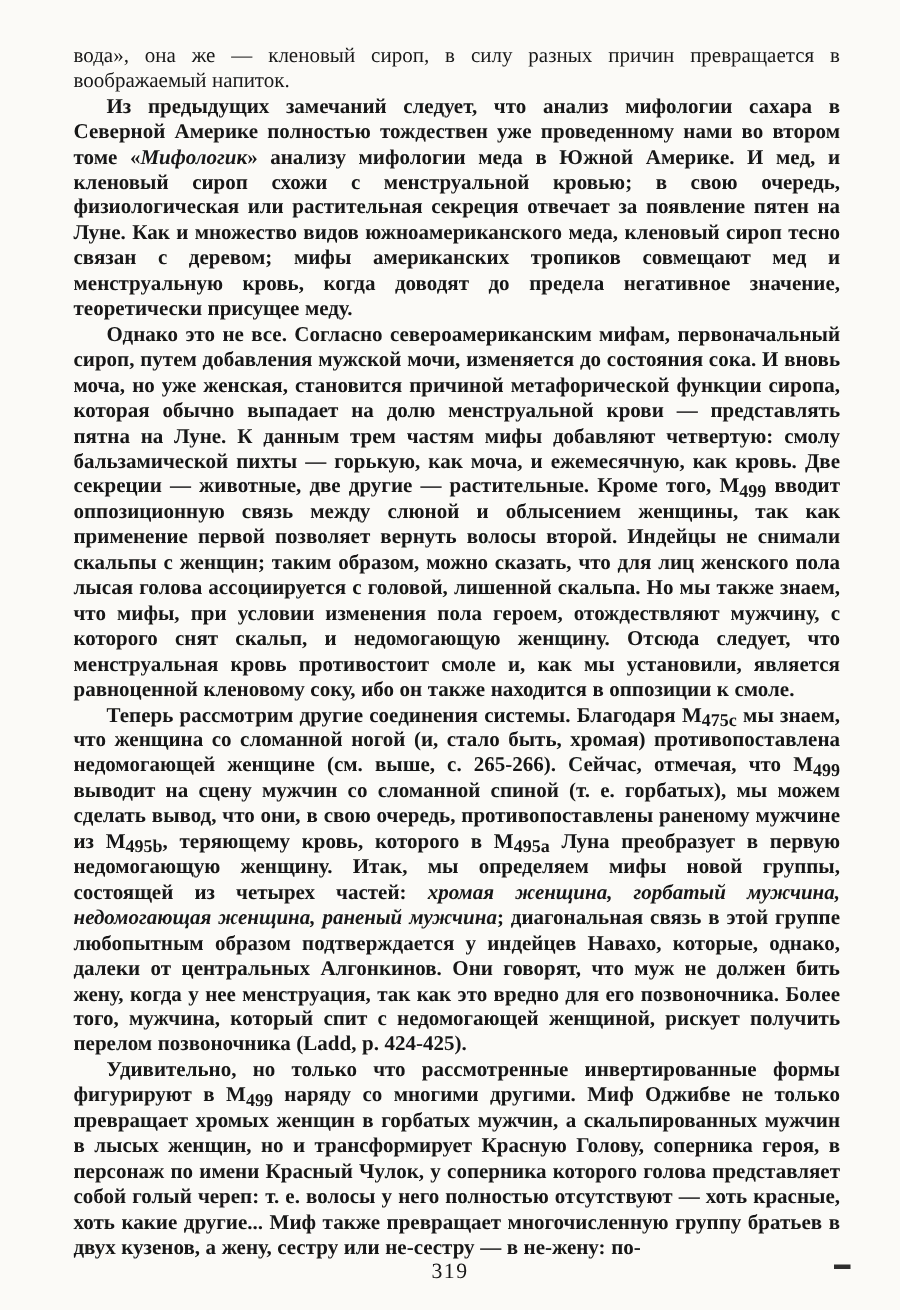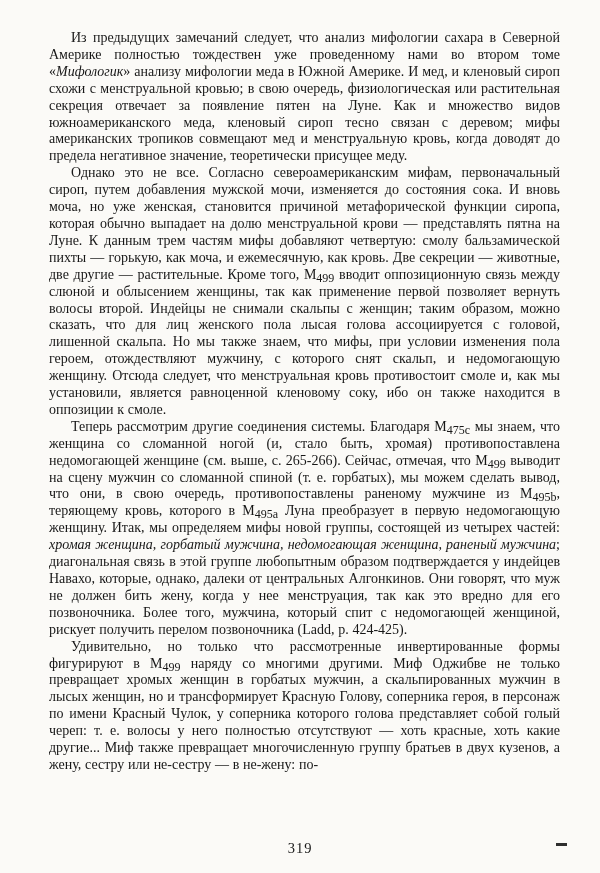--- a/index.html
+++ b/index.html
@@ -16,21 +16,21 @@
     position: absolute; inset: 0;
     padding: 30px 40px 46px 49px;
   }
   .para {
     margin: 0;
     font-size: 14px;
     line-height: 16.9px;
     text-align: justify;
     word-spacing: 0.2px;
   }
-  .para.indent { text-indent: 22px; }
+  .para.indent { text-indent: 22px; font-weight: bold; }
   .para em { font-style: italic; }
   .para sub {
     font-size: 12px;
     line-height: 0;
     vertical-align: -3px;
   }
   .page-number {
     position: absolute;
     bottom: 16px; left: 0; width: 100%;
     text-align: center;
@@ -42,20 +42,21 @@
     right: 33px; bottom: 27px;
     width: 11px; height: 3px;
     background: #2e2e2e;
   }
 </style>
 </head>
 <body>
 
 <div class="page">
   <div>
+      <p class="para"><span>вода», она же — кленовый сироп, в силу разных причин превращается в воображаемый напиток.</span></p>
       <p class="para indent"><span>Из предыдущих замечаний следует, что анализ мифологии сахара в Северной Америке полностью тождествен уже проведенному нами во втором томе «</span><em>Мифологик</em><span>» анализу мифологии меда в Южной Америке. И мед, и кленовый сироп схожи с менструальной кровью; в свою очередь, физиологическая или растительная секреция отвечает за появление пятен на Луне. Как и множество видов южноамериканского меда, кленовый сироп тесно связан с деревом; мифы американских тропиков совмещают мед и менструальную кровь, когда доводят до предела негативное значение, теоретически присущее меду.</span></p>
       <p class="para indent"><span>Однако это не все. Согласно североамериканским мифам, первоначальный сироп, путем добавления мужской мочи, изменяется до состояния сока. И вновь моча, но уже женская, становится причиной метафорической функции сиропа, которая обычно выпадает на долю менструальной крови — представлять пятна на Луне. К данным трем частям мифы добавляют четвертую: смолу бальзамической пихты — горькую, как моча, и ежемесячную, как кровь. Две секреции — животные, две другие — растительные. Кроме того, М</span><sub>499</sub><span> вводит оппозиционную связь между слюной и облысением женщины, так как применение первой позволяет вернуть волосы второй. Индейцы не снимали скальпы с женщин; таким образом, можно сказать, что для лиц женского пола лысая голова ассоциируется с головой, лишенной скальпа. Но мы также знаем, что мифы, при условии изменения пола героем, отождествляют мужчину, с которого снят скальп, и недомогающую женщину. Отсюда следует, что менструальная кровь противостоит смоле и, как мы установили, является равноценной кленовому соку, ибо он также находится в оппозиции к смоле.</span></p>
       <p class="para indent"><span>Теперь рассмотрим другие соединения системы. Благодаря М</span><sub>475c</sub><span> мы знаем, что женщина со сломанной ногой (и, стало быть, хромая) противопоставлена недомогающей женщине (см. выше, с. 265-266). Сейчас, отмечая, что М</span><sub>499</sub><span> выводит на сцену мужчин со сломанной спиной (т. е. горбатых), мы можем сделать вывод, что они, в свою очередь, противопоставлены раненому мужчине из М</span><sub>495b</sub><span>, теряющему кровь, которого в М</span><sub>495a</sub><span> Луна преобразует в первую недомогающую женщину. Итак, мы определяем мифы новой группы, состоящей из четырех частей: </span><em>хромая женщина, горбатый мужчина, недомогающая женщина, раненый мужчина</em><span>; диагональная связь в этой группе любопытным образом подтверждается у индейцев Навахо, которые, однако, далеки от центральных Алгонкинов. Они говорят, что муж не должен бить жену, когда у нее менструация, так как это вредно для его позвоночника. Более того, мужчина, который спит с недомогающей женщиной, рискует получить перелом позвоночника (Ladd, p. 424-425).</span></p>
       <p class="para indent"><span>Удивительно, но только что рассмотренные инвертированные формы фигурируют в М</span><sub>499</sub><span> наряду со многими другими. Миф Оджибве не только превращает хромых женщин в горбатых мужчин, а скальпированных мужчин в лысых женщин, но и трансформирует Красную Голову, соперника героя, в персонаж по имени Красный Чулок, у соперника которого голова представляет собой голый череп: т. е. волосы у него полностью отсутствуют — хоть красные, хоть какие другие... Миф также превращает многочисленную группу братьев в двух кузенов, а жену, сестру или не-сестру — в не-жену: по-</span></p>
     </div>
   <div class="page-number">319</div>
   <div class="margin-mark"></div>
 </div>
 
 </body></html>

